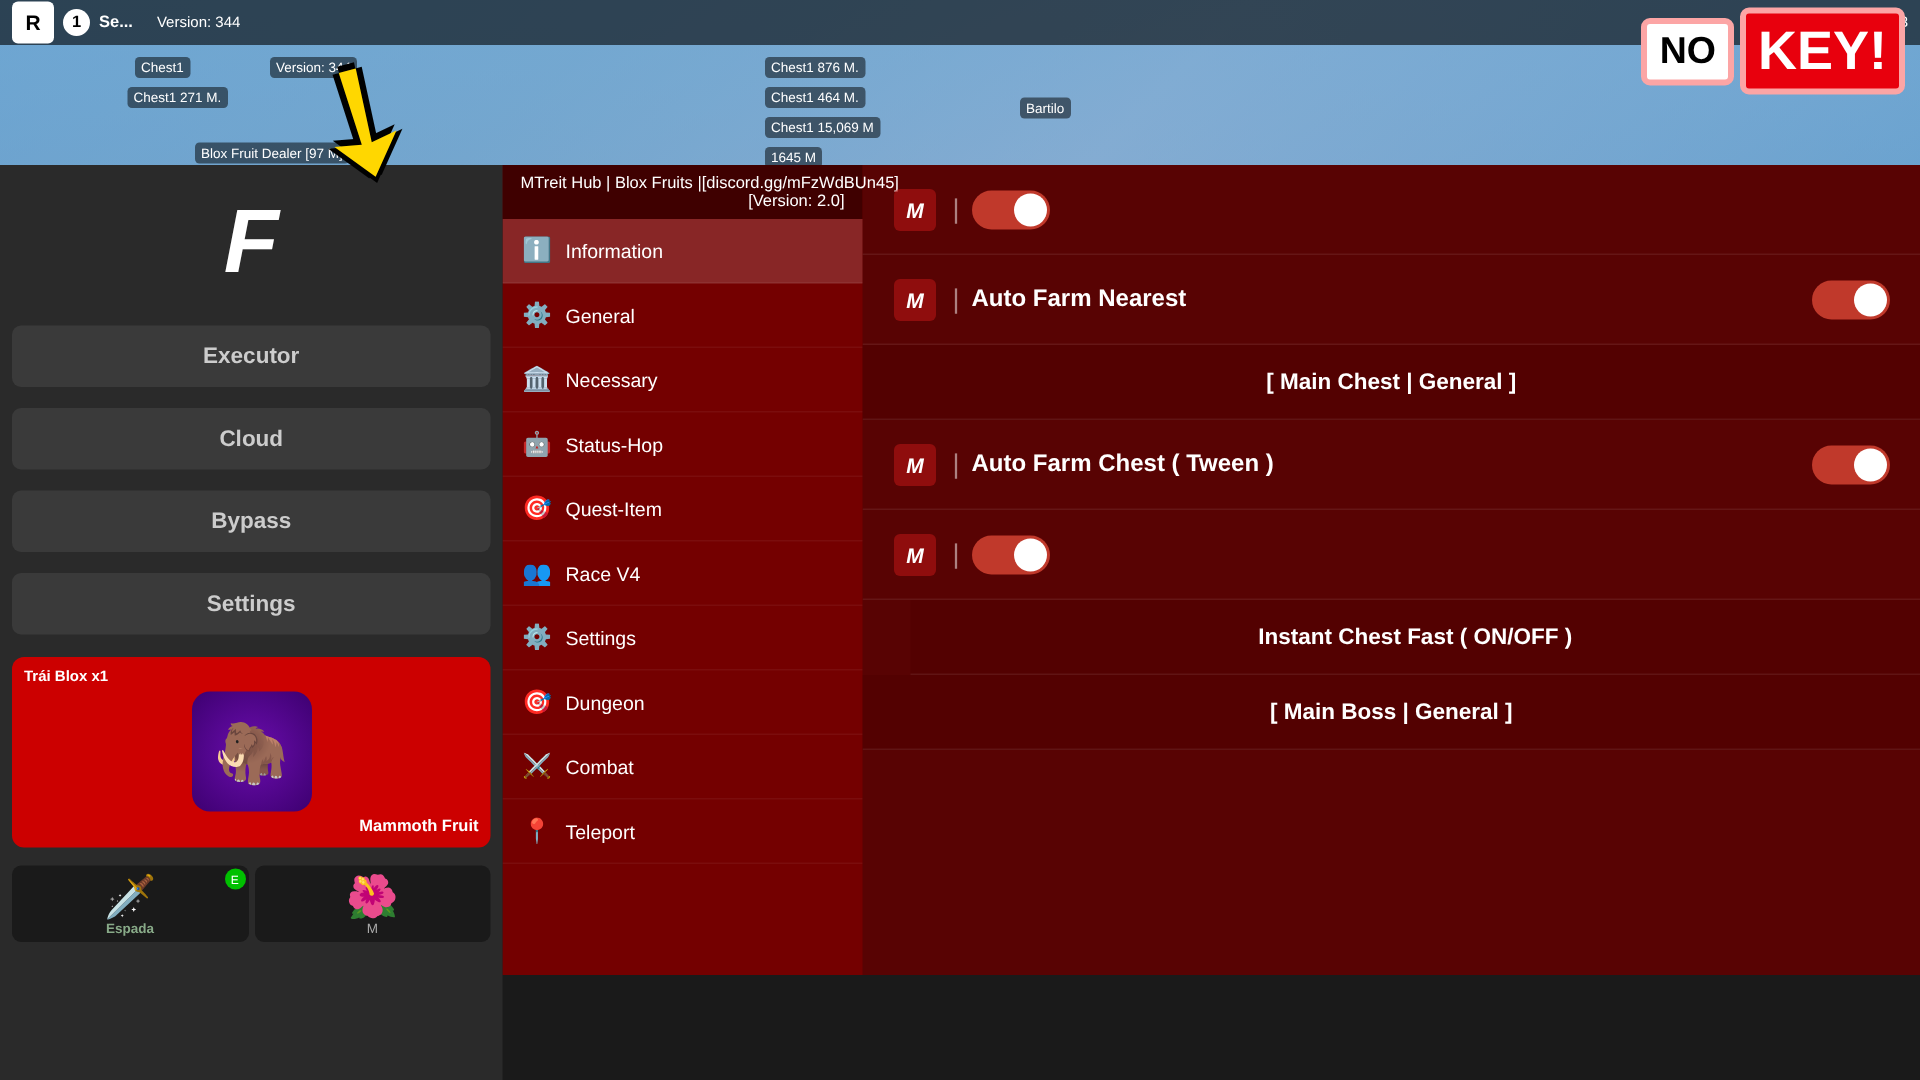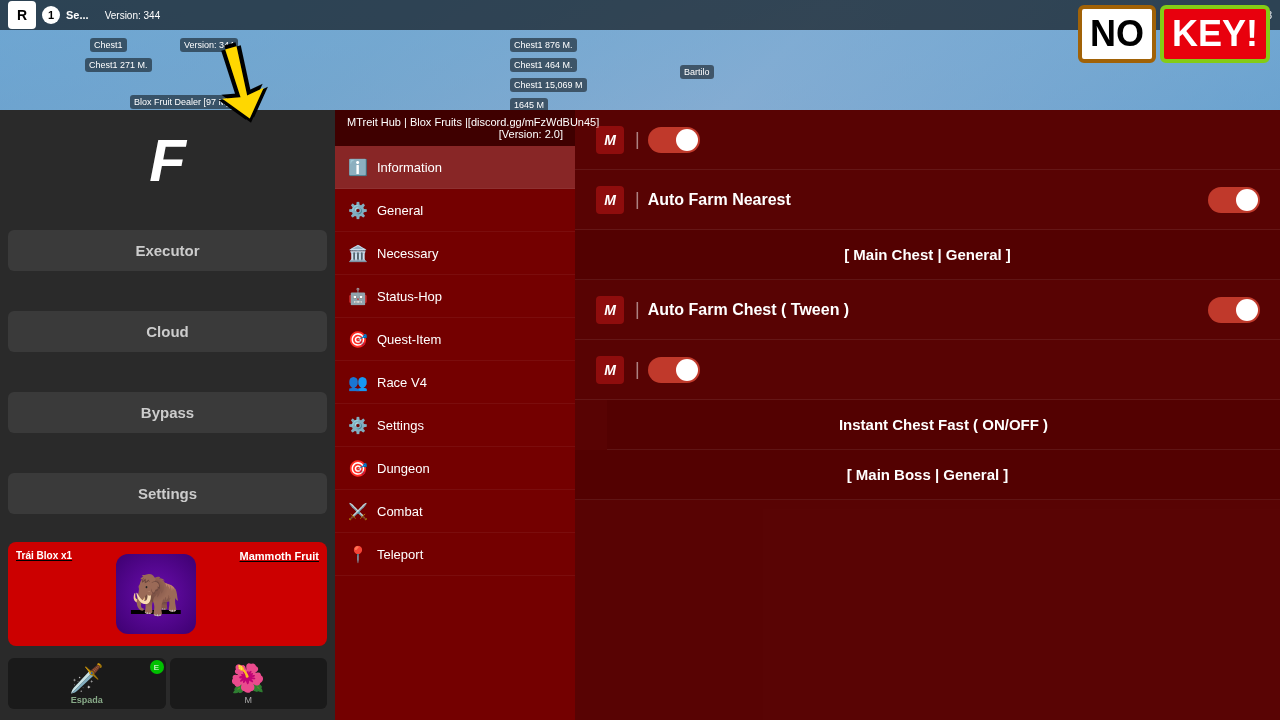--- a/index.html
+++ b/index.html
@@ -100,33 +100,33 @@
       position: absolute;
       top: 5px; right: 10px;
       z-index: 100;
       display: flex;
       align-items: center;
       gap: 4px;
     }
     .no-key-no {
       background: #fff;
       color: #000;
+      font-size: 25px;
+      font-weight: 900;
+      padding: 4px 8px;
+      border: 4px solid #fca5a5;
+      border-radius: 6px;
+    }
+    .no-key-key {
+      background: #e8000d;
+      color: #fff;
       font-size: 36px;
       font-weight: 900;
       padding: 4px 8px;
-      border: 4px solid #a16207;
-      border-radius: 6px;
-    }
-    .no-key-key {
-      background: #e8000d;
-      color: #fff;
-      font-size: 36px;
-      font-weight: 900;
-      padding: 4px 8px;
-      border: 4px solid #84cc16;
+      border: 4px solid #fca5a5;
       border-radius: 6px;
     }
 
     
     .arrow-overlay {
       position: absolute;
       top: 30px; left: 200px;
       z-index: 20;
       font-size: 100px;
       transform: rotate(30deg);
@@ -159,36 +159,35 @@
       color: #fff;
       font-style: italic;
     }
 
     .sidebar-btn {
       background: #3a3a3a;
       color: #ccc;
       font-size: 15px;
       font-weight: bold;
       padding: 12px 16px;
-      margin: 20px 8px;
+      margin: 7px 8px;
       border-radius: 6px;
       cursor: pointer;
       text-align: center;
       border: none;
     }
 
     .fruit-card {
       margin: 8px;
       background: #c00;
       border-radius: 8px;
       padding: 8px;
       display: flex;
-      flex-direction: row;
-      align-items: flex-start;
-      text-decoration: underline;
+      flex-direction: column;
+      align-items: flex-end;
     }
 
     .fruit-title {
       color: #fff;
       font-size: 10px;
       font-weight: bold;
       align-self: flex-start;
     }
 
     .fruit-img {
@@ -236,21 +235,21 @@
       color: #8a8;
       font-size: 9px;
       font-weight: bold;
     }
 
     
     .main-panel {
       position: absolute;
       top: 110px; left: 335px;
       right: 0;
-      height: 610px;
+      height: 540px;
       background: rgba(100, 0, 0, 0.85);
       z-index: 14;
       display: flex;
     }
 
     
     .nav-menu {
       width: 240px;
       background: rgba(120, 0, 0, 0.9);
       display: flex;

